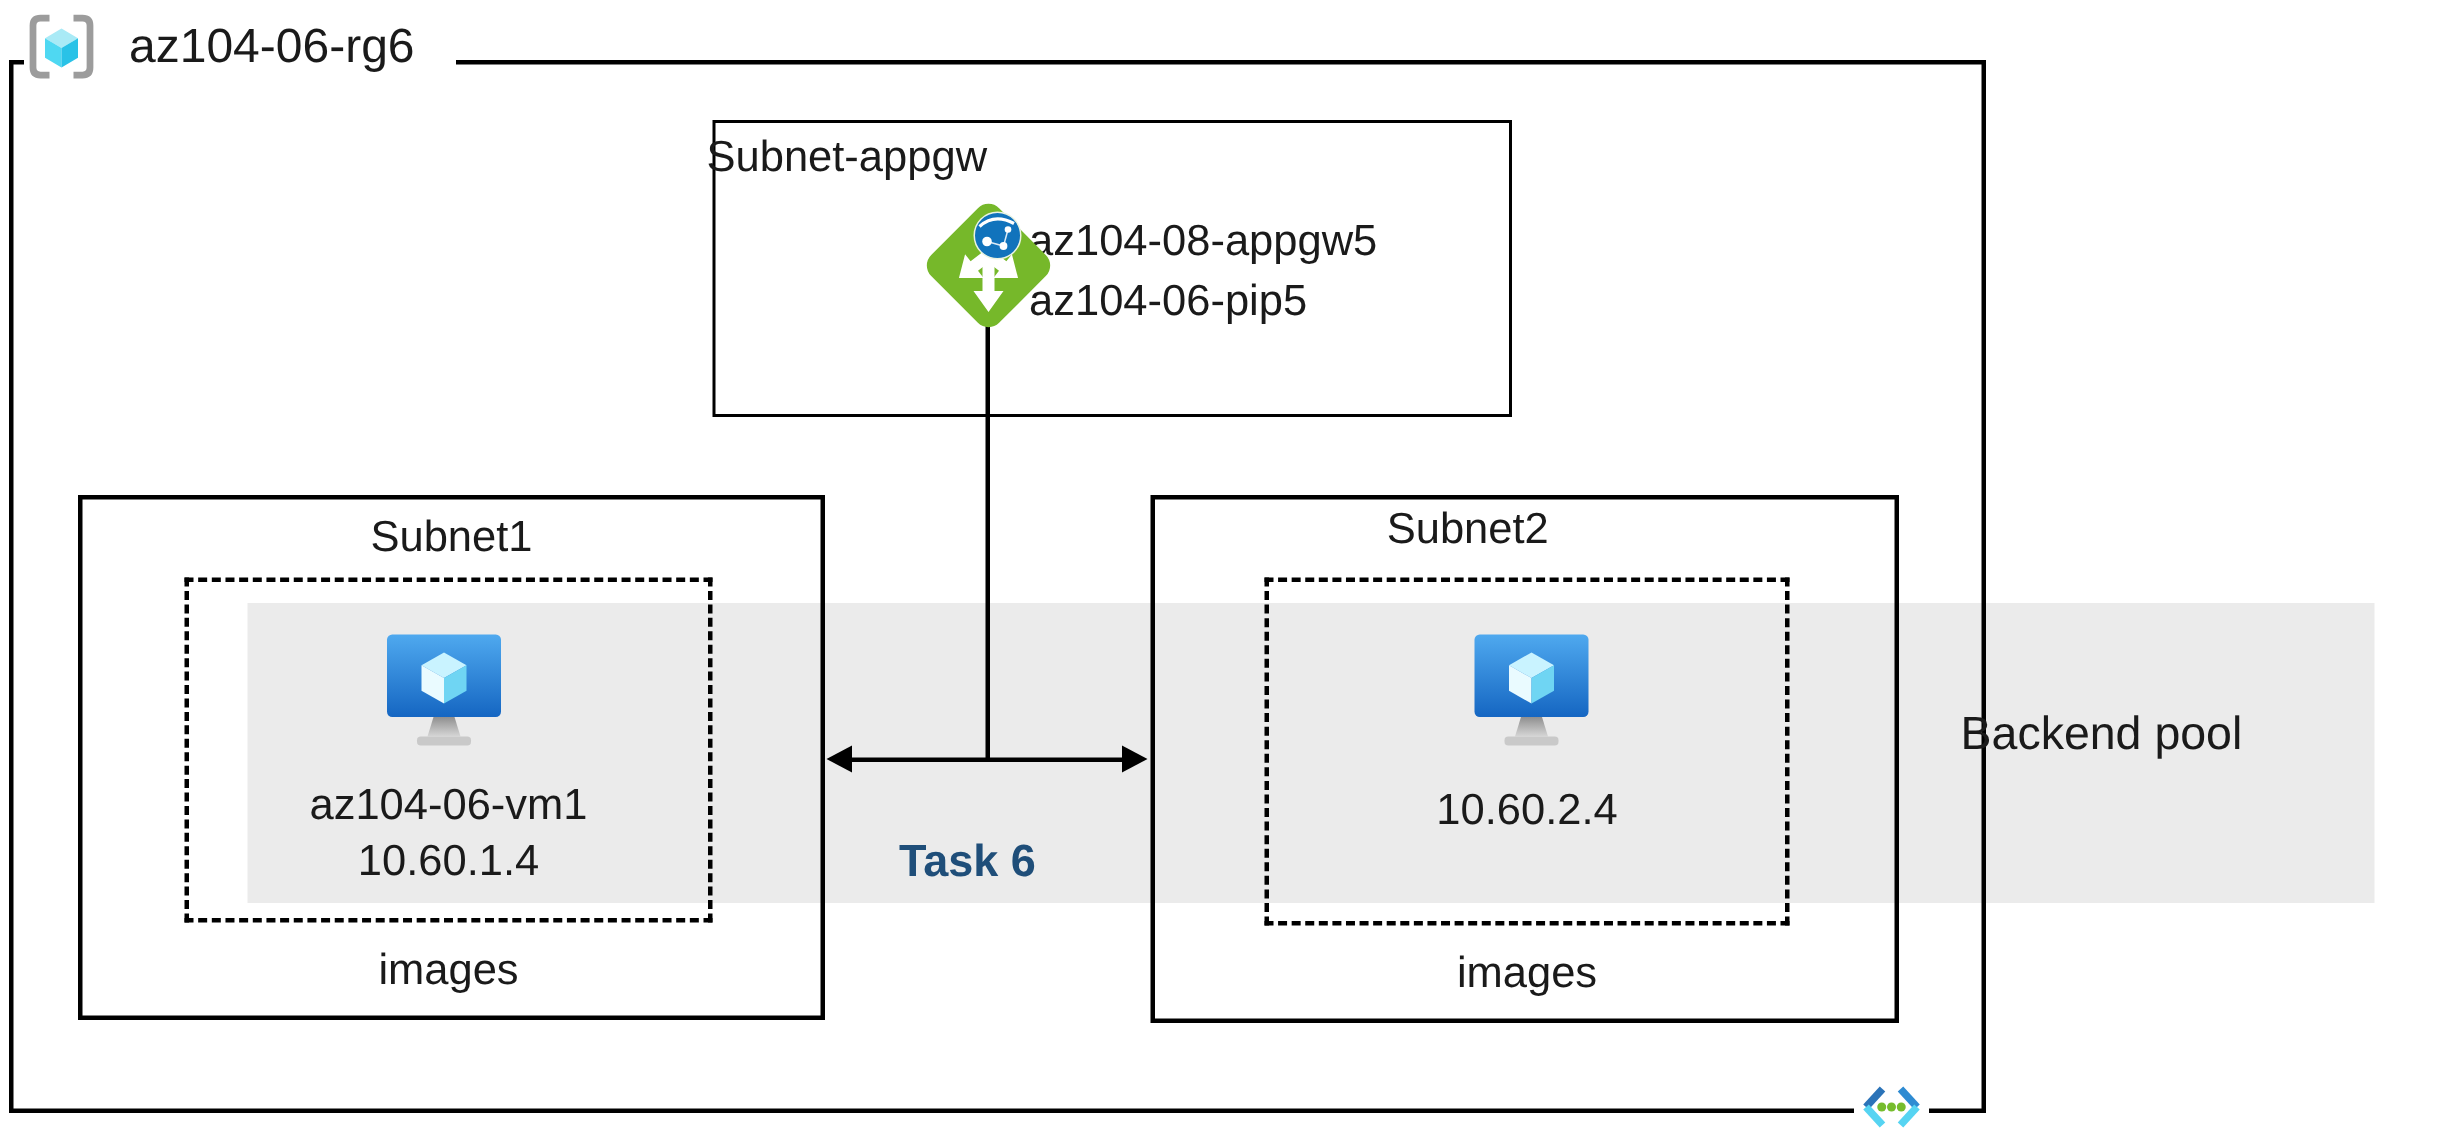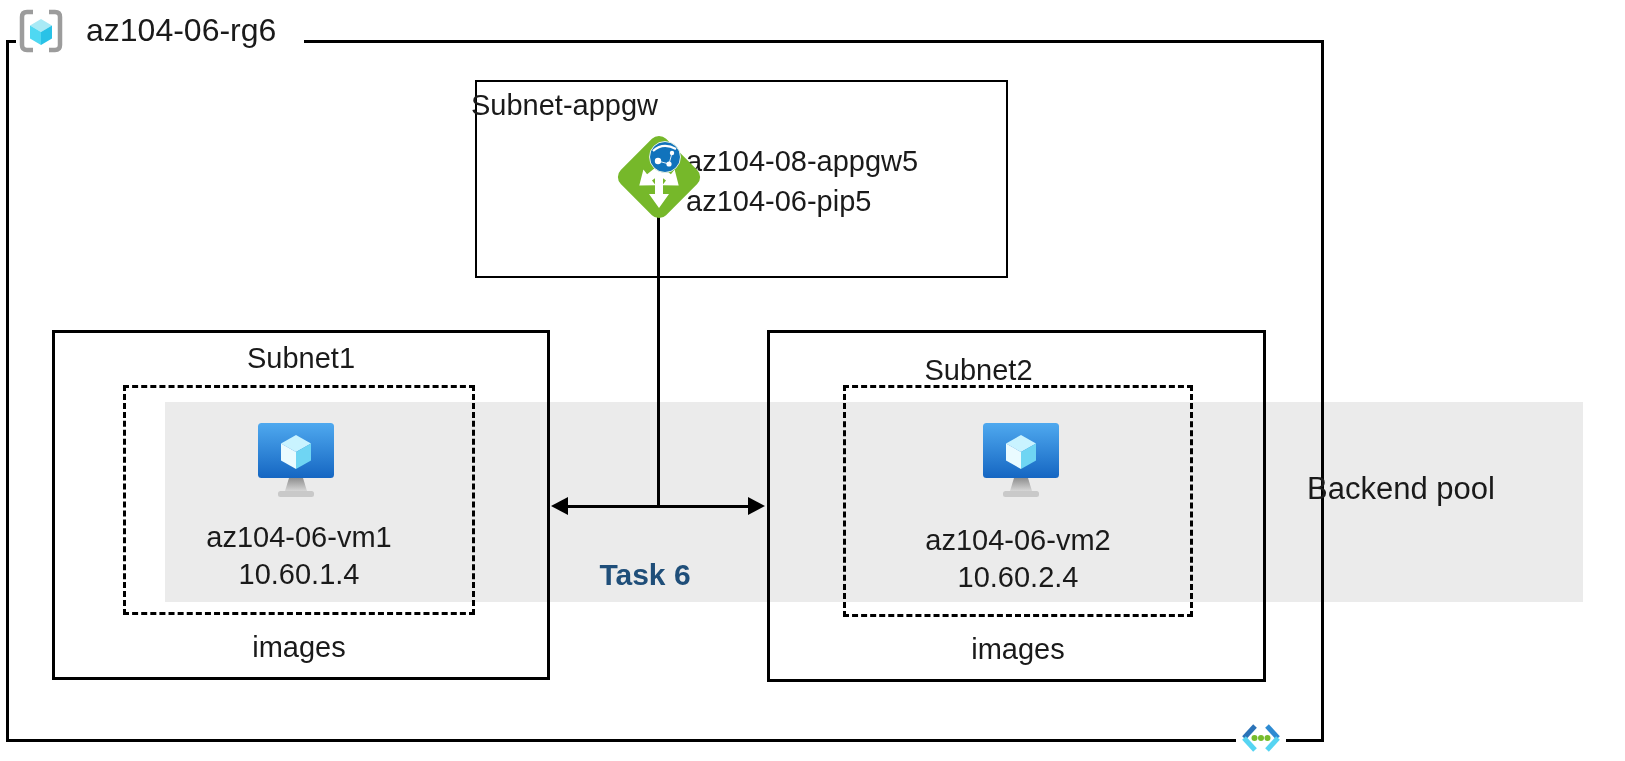--- a/index.html
+++ b/index.html
@@ -21,21 +21,21 @@
   .subnet2-box{left:767px;top:330px;width:499px;height:352px;}
   
   .dashed{border:3px dashed #000;box-sizing:border-box;z-index:1;}
   .dashed1{left:123px;top:385px;width:352px;height:230px;}
   .dashed2{left:843px;top:385px;width:350px;height:232px;}
   
   .t{font-size:29px;line-height:34px;z-index:3;white-space:nowrap;}
   .tc{text-align:center;}
   .appgw-title{left:471px;top:88px;}
   .subnet1-title{left:52px;top:341px;width:498px;}
-  .subnet2-title{left:767px;top:353px;width:423px;}
+  .subnet2-title{left:767px;top:336px;width:423px;}
   .appgw-labels{left:686px;top:141px;line-height:40px;}
   .vm1-labels{left:123px;top:519px;width:352px;line-height:37px;}
   .vm2-labels{left:843px;top:522px;width:350px;line-height:37px;}
   .images-label{left:123px;top:630px;width:352px;}
   .videos-label{left:843px;top:632px;width:350px;}
   .backend-label{left:1307px;top:471px;width:300px;font-size:31px;text-align:left;z-index:3;}
   .task-label{left:545px;top:558px;width:200px;text-align:center;font-size:30px;font-weight:bold;color:#1F4E79;z-index:3;}
   
   .vline{left:657px;top:215px;width:3px;height:292px;background:#000;z-index:3;}
   .hline{left:560px;top:505px;width:196px;height:3px;background:#000;z-index:3;}
@@ -142,21 +142,20 @@
       </linearGradient>
     </defs>
     <rect x="6" y="4" width="76" height="55" rx="3.5" fill="url(#scr2)"></rect>
     <polygon points="44,16 59,24.5 44,33 29,24.5" fill="#C9F3FF"></polygon>
     <polygon points="29,24.5 44,33 44,50 29,41.5" fill="#EAFBFF"></polygon>
     <polygon points="59,24.5 44,33 44,50 59,41.5" fill="#6FD5F3"></polygon>
     <polygon points="37,59 51,59 55,72 33,72" fill="url(#std2)"></polygon>
     <rect x="26" y="72" width="36" height="6" rx="2.5" fill="#C9C9C9"></rect>
   </svg>
   <div class="abs t tc vm2-labels">
-    <div>az104-06-vm2</div>
     <div>10.60.2.4</div>
   </div>
   <div class="abs t tc videos-label">images</div>
 
   <svg class="abs ic vnet-icon" width="50" height="38" viewBox="0 0 50 38">
     <rect x="0" y="6" width="50" height="26" fill="#ffffff"></rect>
     <path d="M19,7 L8,19" stroke="#2B73B8" stroke-width="5" fill="none"></path>
     <path d="M8,19 L19,31" stroke="#56D4F2" stroke-width="5" fill="none"></path>
     <path d="M31,7 L42,19" stroke="#2E8BD2" stroke-width="5" fill="none"></path>
     <path d="M42,19 L31,31" stroke="#56D4F2" stroke-width="5" fill="none"></path>

